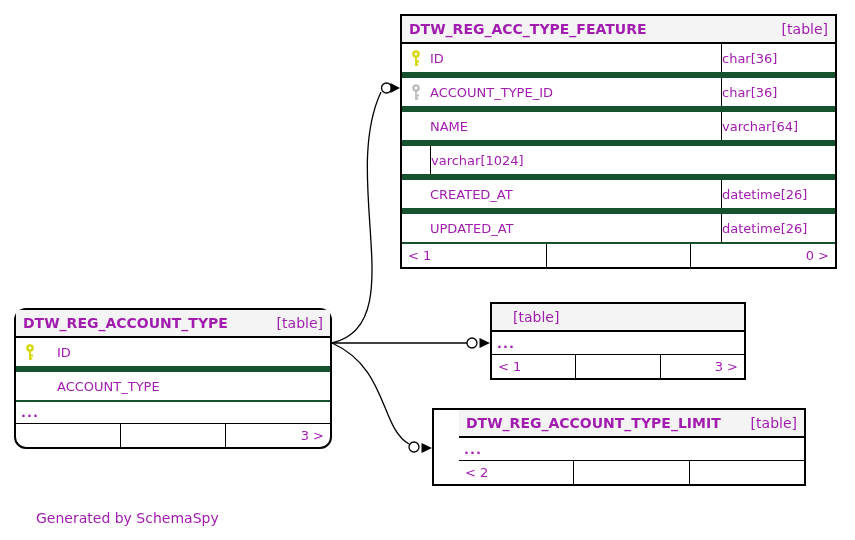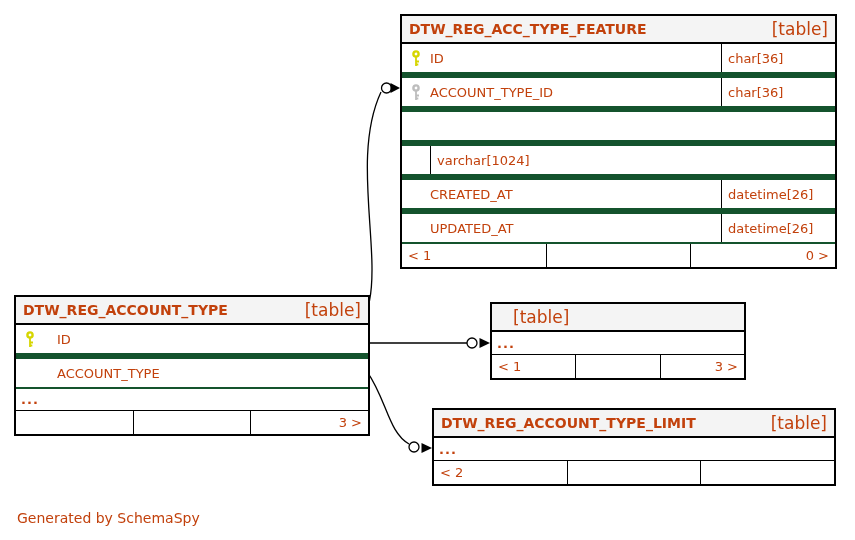--- a/index.html
+++ b/index.html
@@ -6,21 +6,21 @@
     margin: 0;
     padding: 0;
     background: #ffffff;
   }
   #canvas {
     position: relative;
     width: 855px;
     height: 540px;
     background: #ffffff;
     font-family: "DejaVu Sans", "Liberation Sans", sans-serif;
-    color: #c2410c;
+    color: #a21caf;
     overflow: hidden;
   }
   #relations {
     position: absolute;
     left: 0; top: 0;
     z-index: 0;
   }
   .db-table {
     position: absolute;
     z-index: 1;
@@ -37,21 +37,21 @@
     background: #f4f4f4;
     border-bottom: 2px solid #000000;
     padding: 0 7px;
   }
   .db-title {
     font-weight: bold;
     font-size: 14px;
     white-space: nowrap;
   }
   .db-tag {
-    font-size: 17px;
+    font-size: 14px;
     white-space: nowrap;
     margin-left: 14px;
   }
   .db-row {
     display: flex;
     align-items: stretch;
     height: 28px;
     border-bottom: 6px solid #14532d;
   }
   .db-row.sep-thick { border-bottom-width: 2px; justify-content: flex-end; }
@@ -70,21 +70,21 @@
     align-items: center;
     white-space: nowrap;
     overflow: hidden;
   }
   .typecell {
     flex: 0 0 auto;
     width: 114px;
     border-left: 1px solid #000000;
     display: flex;
     align-items: center;
-    padding-left: 6px;
+    padding-left: 0;
     box-sizing: border-box;
     white-space: nowrap;
   }
   .ellipsis-row {
     display: flex;
     align-items: center;
     height: 21px;
     border-bottom: 1px solid #000000;
     padding-left: 5px;
     font-weight: bold;
@@ -100,21 +100,21 @@
     display: flex;
     align-items: center;
     padding: 0 6px;
     border-right: 1px solid #000000;
     white-space: nowrap;
   }
   .fcell:last-child { border-right: none; }
   .fcell.right { justify-content: flex-end; }
   #credit {
     position: absolute;
-    left: 17px;
+    left: 36px;
     top: 510px;
     font-size: 14px;
     z-index: 1;
   }
   .keysvg { display: block; }
 </style>
 </head>
 <body>
 
 <div id="canvas">
@@ -157,20 +157,22 @@
         <svg class="keysvg" width="10" height="17" viewBox="0 0 10 17">
           <circle cx="5" cy="4" r="2.6" fill="none" stroke="#bdbdbd" stroke-width="2.4"></circle>
           <path d="M5 6.5 V16 M5 11.5 h3 M5 14.5 h2.3" stroke="#bdbdbd" stroke-width="1.8" fill="none"></path>
         </svg>
       </span>
       <span class="namecell">ACCOUNT_TYPE_ID</span>
       <span class="typecell">char[36]</span>
     </div>
     <div class="db-row">
       <span class="keycell"></span>
+      <span class="namecell">NAME</span>
+      <span class="typecell">varchar[64]</span>
     </div>
     <div class="db-row">
       <span class="keycell"></span>
       <span class="typecell">varchar[1024]</span>
     </div>
     <div class="db-row">
       <span class="keycell"></span>
       <span class="namecell">CREATED_AT</span>
       <span class="typecell">datetime[26]</span>
     </div>
@@ -179,21 +181,21 @@
       <span class="namecell">UPDATED_AT</span>
       <span class="typecell">datetime[26]</span>
     </div>
     <div class="db-footer">
       <span class="fcell">&lt; 1</span>
       <span class="fcell"></span>
       <span class="fcell right">0 &gt;</span>
     </div>
   </div>
 
-  <div class="db-table" style="left:14px; top:295px; width:356px;">
+  <div class="db-table" style="left:14px; top:308px; width:318px;border-radius:12px;">
     <div class="db-header">
       <span class="db-title">DTW_REG_ACCOUNT_TYPE</span>
       <span class="db-tag">[table]</span>
     </div>
     <div class="db-row">
       <span class="keycell wide">
         <svg class="keysvg" width="10" height="17" viewBox="0 0 10 17">
           <circle cx="5" cy="4" r="2.6" fill="none" stroke="#d6d600" stroke-width="2.4"></circle>
           <path d="M5 6.5 V16 M5 11.5 h3 M5 14.5 h2.3" stroke="#d6d600" stroke-width="1.8" fill="none"></path>
         </svg>
@@ -217,21 +219,21 @@
       <span class="db-tag">[table]</span>
     </div>
     <div class="ellipsis-row" style="height:22px;">...</div>
     <div class="db-footer">
       <span class="fcell">&lt; 1</span>
       <span class="fcell"></span>
       <span class="fcell right">3 &gt;</span>
     </div>
   </div>
 
-  <div class="db-table" style="left:432px; top:408px; width:404px;">
+  <div class="db-table" style="left:432px; top:408px; width:374px;padding-left:25px;">
     <div class="db-header">
       <span class="db-title">DTW_REG_ACCOUNT_TYPE_LIMIT</span>
       <span class="db-tag">[table]</span>
     </div>
     <div class="ellipsis-row" style="height:22px;">...</div>
     <div class="db-footer">
       <span class="fcell">&lt; 2</span>
       <span class="fcell"></span>
       <span class="fcell right"></span>
     </div>

